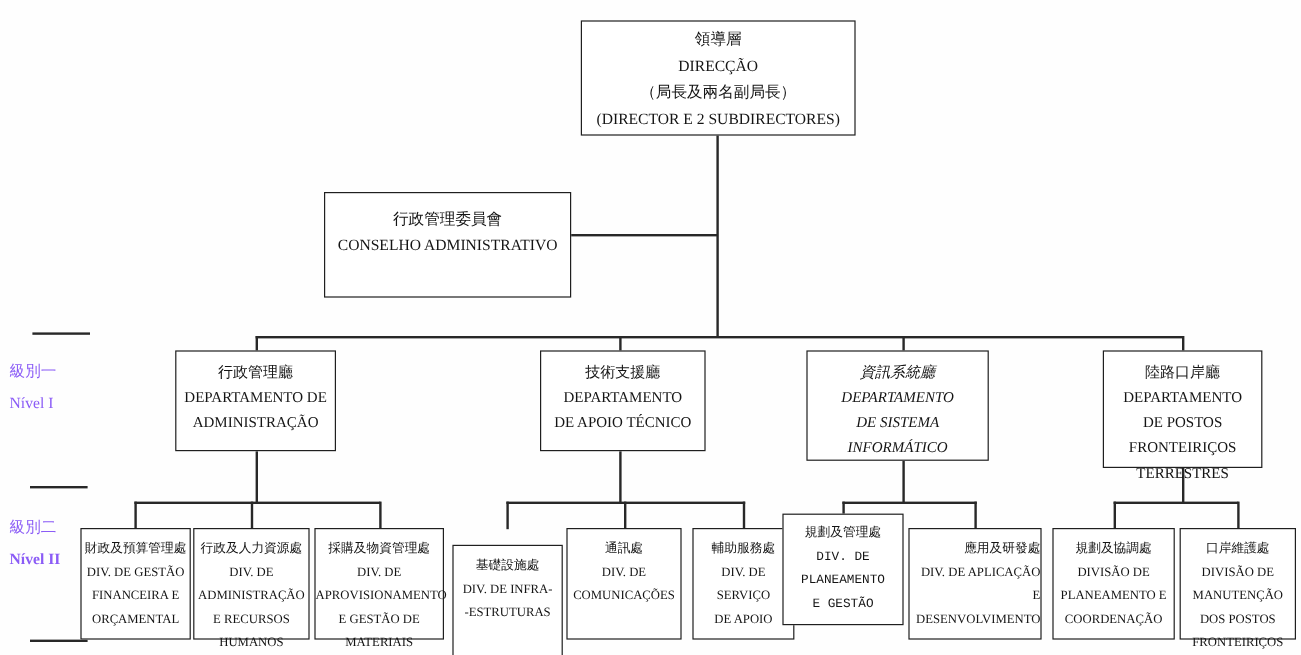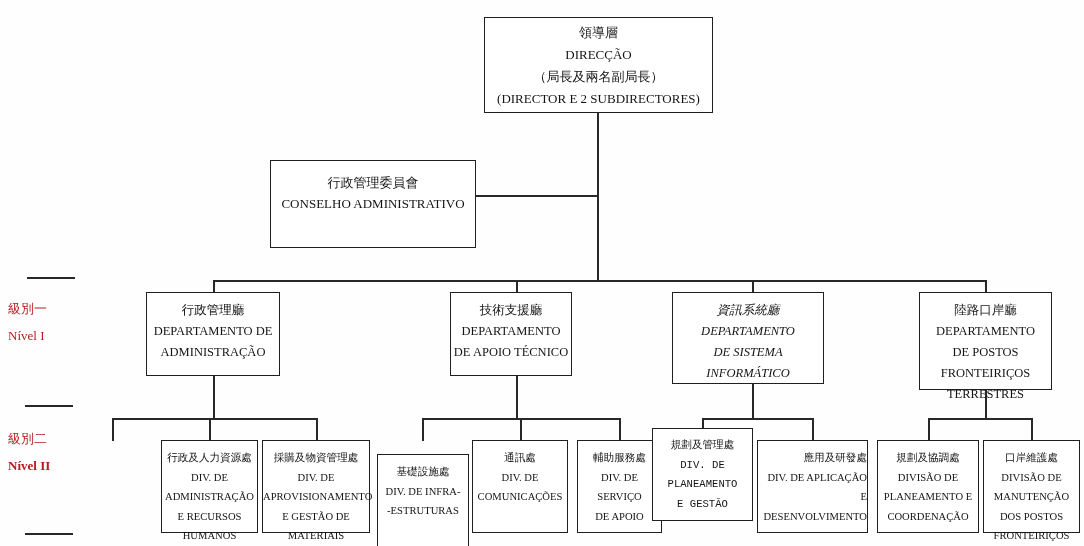--- a/index.html
+++ b/index.html
@@ -12,21 +12,21 @@
     text-align:center;box-sizing:border-box;
   }
   .txt{white-space:pre-line;}
   .lv0 .txt{font-size:13px;line-height:22px;padding-top:4px;}
   .lv0b .txt{font-size:13px;line-height:21px;padding-top:11px;}
   .lv1 .txt{font-size:12.5px;line-height:21px;padding-top:7px;}
   .lv2 .txt{font-size:10.6px;line-height:19.5px;padding-top:7px;}
   .hline,.vline{position:absolute;background:#282828;}
   .hline{height:1.6px;}
   .vline{width:1.6px;}
-  .legend-label{position:absolute;font-size:13px;color:#b91c1c;}
+  .legend-label{position:absolute;font-size:13px;color:#8b5cf6;}
 </style>
 </head>
 <body>
 
 <div class="canvas">
 
   <div class="vline" style="left:597px;top:112px;height:168px;"></div>
   <div class="hline" style="left:475px;top:195px;width:123px;"></div>
   <div class="hline" style="left:213px;top:280px;width:773px;"></div>
   <div class="vline" style="left:213px;top:280px;height:13px;"></div>
@@ -75,39 +75,45 @@
   <div class="node lv0b" style="left:270px;top:160px;width:206px;height:88px;">
     <div class="txt">行政管理委員會
 CONSELHO ADMINISTRATIVO</div>
   </div>
 
   <div class="node lv1" style="left:146px;top:292px;width:134px;height:84px;">
     <div class="txt">行政管理廳
 DEPARTAMENTO DE
 ADMINISTRAÇÃO</div>
   </div>
-  <div class="node lv1" style="left:450px;top:292px;width:122px;height:84px;">
+  <div class="node lv1" style="left:450px;top:292px;width:138px;height:84px;">
     <div class="txt">技術支援廳
 DEPARTAMENTO
 DE APOIO TÉCNICO</div>
   </div>
   <div class="node lv1" style="left:672px;top:292px;width:152px;height:92px;font-style:italic;">
     <div class="txt">資訊系統廳
 DEPARTAMENTO
 DE SISTEMA
 INFORMÁTICO</div>
   </div>
   <div class="node lv1" style="left:919px;top:292px;width:133px;height:98px;">
     <div class="txt">陸路口岸廳
 DEPARTAMENTO
 DE POSTOS
 FRONTEIRIÇOS
 TERRESTRES</div>
   </div>
 
+  <div class="node lv2" style="left:67px;top:440px;width:92px;height:93px;">
+    <div class="txt">財政及預算管理處
+DIV. DE GESTÃO
+FINANCEIRA E
+ORÇAMENTAL</div>
+  </div>
   <div class="node lv2" style="left:161px;top:440px;width:97px;height:93px;">
     <div class="txt">行政及人力資源處
 DIV. DE
 ADMINISTRAÇÃO
 E RECURSOS
 HUMANOS</div>
   </div>
   <div class="node lv2" style="left:262px;top:440px;width:108px;height:93px;">
     <div class="txt">採購及物資管理處
 DIV. DE

